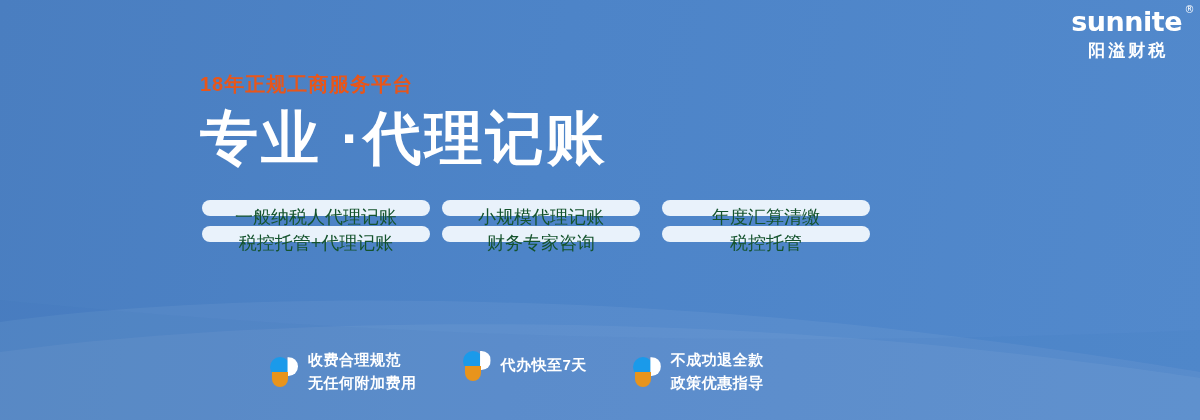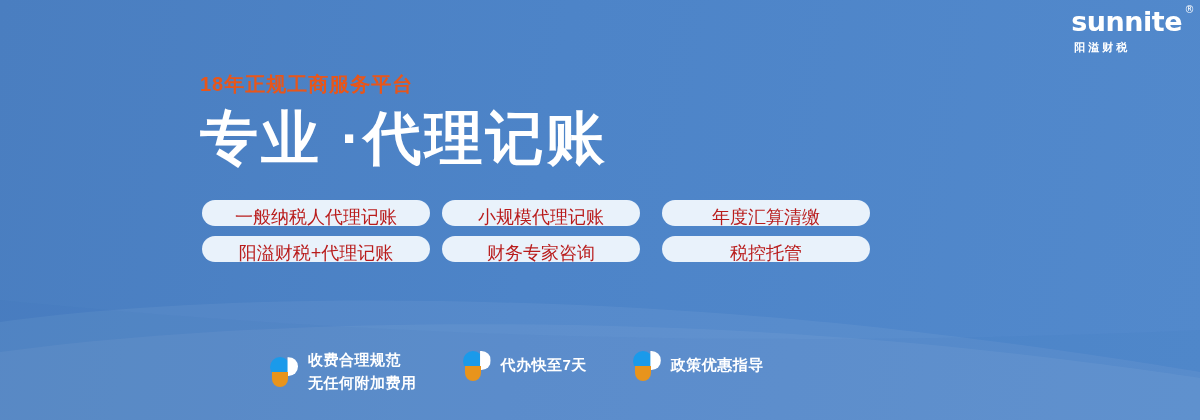--- a/index.html
+++ b/index.html
@@ -26,21 +26,21 @@
     width: 1200px;
     height: 420px;
     pointer-events: none;
   }
 
   
   .logo {
     position: absolute;
     top: 8px;
     right: 18px;
-    text-align: left;
+    text-align: center;
     line-height: 1;
   }
   .logo-word {
     font-family: "DejaVu Sans", sans-serif;
     font-size: 27px;
     font-weight: bold;
     color: #ffffff;
     letter-spacing: -0.5px;
     position: relative;
     display: inline-block;
@@ -48,21 +48,21 @@
   .logo-reg {
     position: absolute;
     top: -3px;
     right: -12px;
     font-size: 10px;
     font-weight: normal;
     color: #ffffff;
   }
   .logo-sub {
     margin-top: 7px;
-    font-size: 11px;
+    font-size: 17px;
     font-weight: bold;
     color: #ffffff;
     letter-spacing: 3px;
     padding-left: 3px;
   }
 
   
   .headline-block {
     position: absolute;
     left: 200px;
@@ -93,25 +93,25 @@
   .pill-grid {
     position: absolute;
     left: 202px;
     top: 200px;
   }
   .pill-row {
     display: flex;
     margin-bottom: 10px;
   }
   .pill {
-    height: 26px;
+    height: 16px;
     line-height: 34px;
     border-radius: 18px;
     background: #e9f2fb;
-    color: #b91c1c;
+    color: #14532d;
     font-size: 18px;
     font-weight: normal;
     text-align: center;
     white-space: nowrap;
     box-sizing: border-box;
     padding: 0 14px;
   }
   .pill.w1 { width: 228px; margin-right: 12px; }
   .pill.w2 { width: 198px; margin-right: 22px; }
   .pill.w3 { width: 208px; }
@@ -199,21 +199,21 @@
     <h1 class="title">专业 ·代理记账</h1>
   </div>
 
   <div class="pill-grid">
     <div class="pill-row">
       <div class="pill w1">一般纳税人代理记账</div>
       <div class="pill w2">小规模代理记账</div>
       <div class="pill w3">年度汇算清缴</div>
     </div>
     <div class="pill-row">
-      <div class="pill w1">阳溢财税+代理记账</div>
+      <div class="pill w1">税控托管+代理记账</div>
       <div class="pill w2">财务专家咨询</div>
       <div class="pill w3">税控托管</div>
     </div>
   </div>
 
   <div class="features">
 
     <div class="feature">
       <div class="feat-icon">
         <span class="dot-blue"></span>
@@ -237,19 +237,20 @@
       </div>
     </div>
 
     <div class="feature">
       <div class="feat-icon">
         <span class="dot-blue"></span>
         <span class="crescent"></span>
         <span class="dot-orange"></span>
       </div>
       <div class="feat-text">
+        <div>不成功退全款</div>
         <div>政策优惠指导</div>
       </div>
     </div>
 
   </div>
 
 </div>
 
 </body></html>

